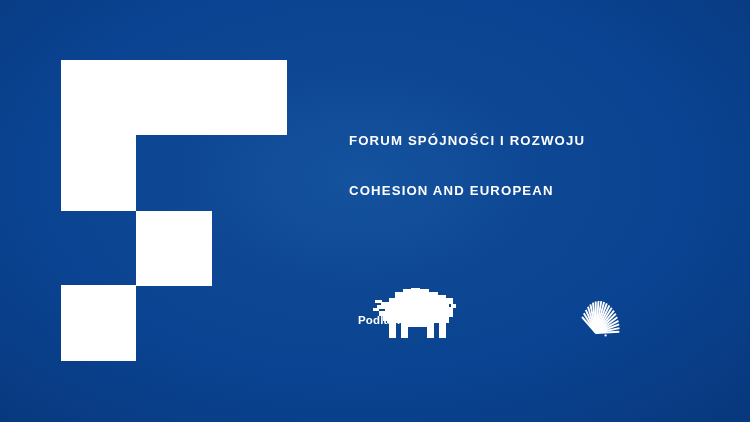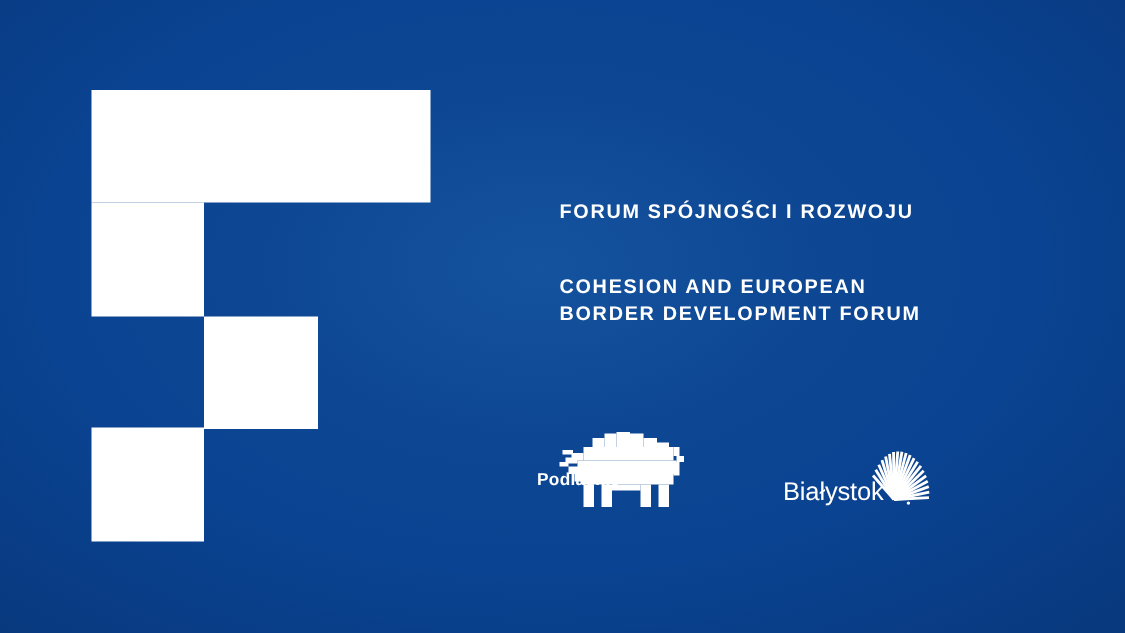--- a/index.html
+++ b/index.html
@@ -45,21 +45,21 @@
   
   .f-mid1  { left: 0px;   top: 75px;  width: 75px;  height: 76px; }
   
   .f-mid2  { left: 75px;  top: 151px; width: 76px;  height: 75px; }
   
   .f-bot   { left: 0px;   top: 225px; width: 75px;  height: 76px; }
 
   
   #title-block {
     position: absolute;
-    left: 373px;
+    left: 349px;
     top: 132px;
     width: 330px;
   }
   .title-line {
     color: #ffffff;
     font-size: 13.2px;
     font-weight: bold;
     letter-spacing: 1.15px;
     line-height: 18px;
     white-space: nowrap;
@@ -145,21 +145,20 @@
     <div class="blk f-mid2"></div>
     <div class="blk f-bot"></div>
   </div>
 
   <div id="title-block">
     <div id="title-pl">
       <div class="title-line">FORUM SPÓJNOŚCI I ROZWOJU</div>
     </div>
     <div id="title-en">
       <div class="title-line">COHESION AND EUROPEAN</div>
-      <div class="title-line">BORDER DEVELOPMENT FORUM</div>
     </div>
   </div>
 
   <div id="logos">
 
     <div id="podlaskie-logo">
       <div id="bison-icon">
         <svg viewBox="0 0 96 52" width="96" height="52" aria-hidden="true">
           <g fill="#ffffff">
 
@@ -233,17 +232,16 @@
 
           <g fill="#ffffff">
             <circle cx="28.5" cy="41.5" r="1.15"></circle>
             <circle cx="32.0" cy="42.6" r="1.15"></circle>
             <circle cx="34.6" cy="45.0" r="1.15"></circle>
             <circle cx="35.6" cy="48.4" r="1.15"></circle>
             <circle cx="26.2" cy="44.6" r="1.0"></circle>
           </g>
         </svg>
       </div>
-      <div id="bialystok-label">Białystok</div>
     </div>
 
   </div>
 </div>
 
 </body></html>

